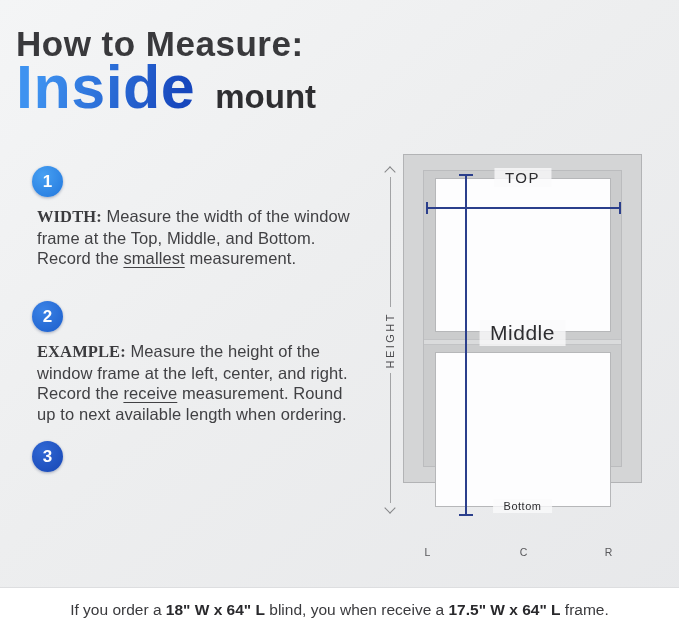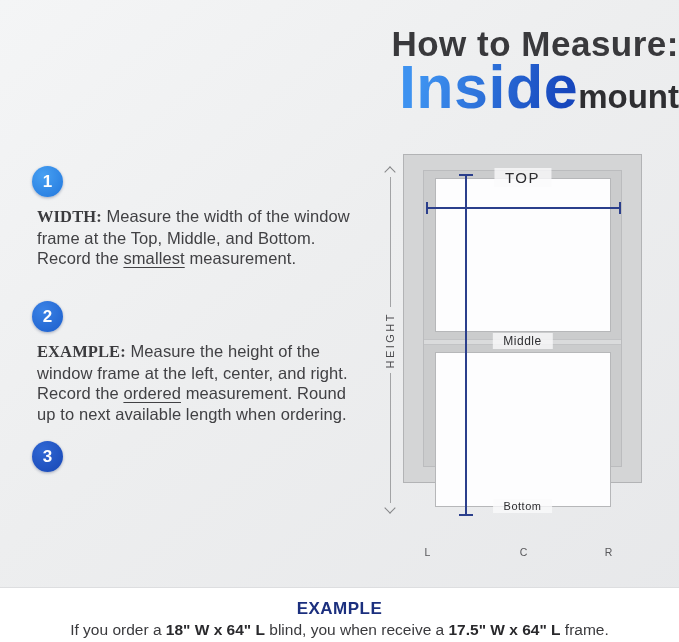--- a/index.html
+++ b/index.html
@@ -7,37 +7,37 @@
   .canvas {
     position:relative;
     width:679px; height:642px;
     overflow:hidden;
     background:linear-gradient(140deg, #f4f5f6 0%, #edeeef 45%, #e7e8ea 100%);
     font-family:"Liberation Sans", sans-serif;
     color:#414144;
   }
 
   
-  .header { position:absolute; top:24px; left:10px; right:0; text-align:right; }
+  .header { position:absolute; top:24px; left:16px; right:0; text-align:left; }
   .title-line1 {
     font-size:35px; font-weight:700; color:#39393c; letter-spacing:0.5px;
   }
   .title-line2 { margin-top:0px; line-height:46px; }
   .subtitle-accent {
     font-size:61px; font-weight:800; letter-spacing:0.5px;
     color:var(--accent, #2065d8);
   }
   @supports ((background-clip:text) or (-webkit-background-clip:text)) {
     .subtitle-accent {
       background:linear-gradient(105deg, var(--accent-light,#3e92f0) 15%, var(--accent-dark,#1747bd) 90%);
       -webkit-background-clip:text; background-clip:text; color:transparent;
     }
   }
   .subtitle-rest {
-    font-size:33px; font-weight:600; color:#2e2e31; margin-left:0;
+    font-size:33px; font-weight:600; color:#2e2e31; margin-left:20px;
   }
 
   
   .step { position:absolute; left:30px; width:332px; }
   .step-1 { top:166px; }
   .step-2 { top:301px; }
   .step-3 { top:441px; }
   .step-circle {
     width:31px; height:31px; border-radius:50%;
     margin-left:2px;
@@ -116,21 +116,21 @@
   .measure-h::after  { right:0; }
 
   
   .chip {
     position:absolute; left:50%; transform:translateX(-50%);
     background:rgba(250,250,251,0.78);
     padding:1px 11px; white-space:nowrap;
     color:#2d2d30;
   }
   .chip-top    { top:13px;  font-size:15px; letter-spacing:1.5px; }
-  .chip-middle { top:178px; font-size:12px; letter-spacing:0.5px; }
+  .chip-middle { top:165px; font-size:21px; letter-spacing:0.5px; }
   .chip-bottom { top:344px; font-size:11px; letter-spacing:0.5px; }
   .lcr { position:absolute; top:391px; width:100%; height:14px; }
   .lcr span {
     position:absolute; transform:translateX(-50%);
     font-size:10.5px; letter-spacing:1px; color:#58585b;
   }
   .lcr-l { left:24px; }
   .lcr-c { left:120px; }
   .lcr-r { left:205px; }
 
@@ -159,21 +159,21 @@
     </div>
   </div>
 
   <div class="step step-1">
     <div class="step-circle" style="background: radial-gradient(circle at 36% 30%, rgb(71, 160, 242), rgb(34, 119, 221));">1</div>
     <div class="step-text"><span class="step-label">WIDTH:</span><span> Measure the width of the window frame at the Top, Middle, and Bottom. Record the </span><span class="uline">smallest</span><span> measurement.</span></div>
   </div>
 
   <div class="step step-2">
     <div class="step-circle" style="background: radial-gradient(circle at 36% 30%, rgb(58, 130, 230), rgb(28, 94, 203));">2</div>
-    <div class="step-text"><span class="step-label">EXAMPLE:</span><span> Measure the height of the window frame at the left, center, and right. Record the </span><span class="uline">ordered</span><span> measurement. Round up to next available length when ordering.</span></div>
+    <div class="step-text"><span class="step-label">EXAMPLE:</span><span> Measure the height of the window frame at the left, center, and right. Record the </span><span class="uline">receive</span><span> measurement. Round up to next available length when ordering.</span></div>
   </div>
 
   <div class="step step-3">
     <div class="step-circle" style="background: radial-gradient(circle at 36% 30%, rgb(47, 103, 212), rgb(23, 70, 180));">3</div>
   </div>
 
   <div class="arrow-h">
     <span class="chev chev-left"></span>
     <span class="aline-h"></span>
     <span class="arrow-label">WIDTH</span>
@@ -201,17 +201,16 @@
     <div class="chip chip-middle">Middle</div>
     <div class="chip chip-bottom">Bottom</div>
     <div class="lcr">
       <span class="lcr-l">L</span>
       <span class="lcr-c">C</span>
       <span class="lcr-r">R</span>
     </div>
   </div>
 
   <div class="footer">
-    <div class="example-label">EXAMPLE</div>
     <div class="example-text"><span>If you order a </span><b>18" W x 64" L</b><span> blind, you when receive a </span><b>17.5" W x 64" L</b><span> frame.</span></div>
   </div>
 
 </div>
 
 </body></html>

